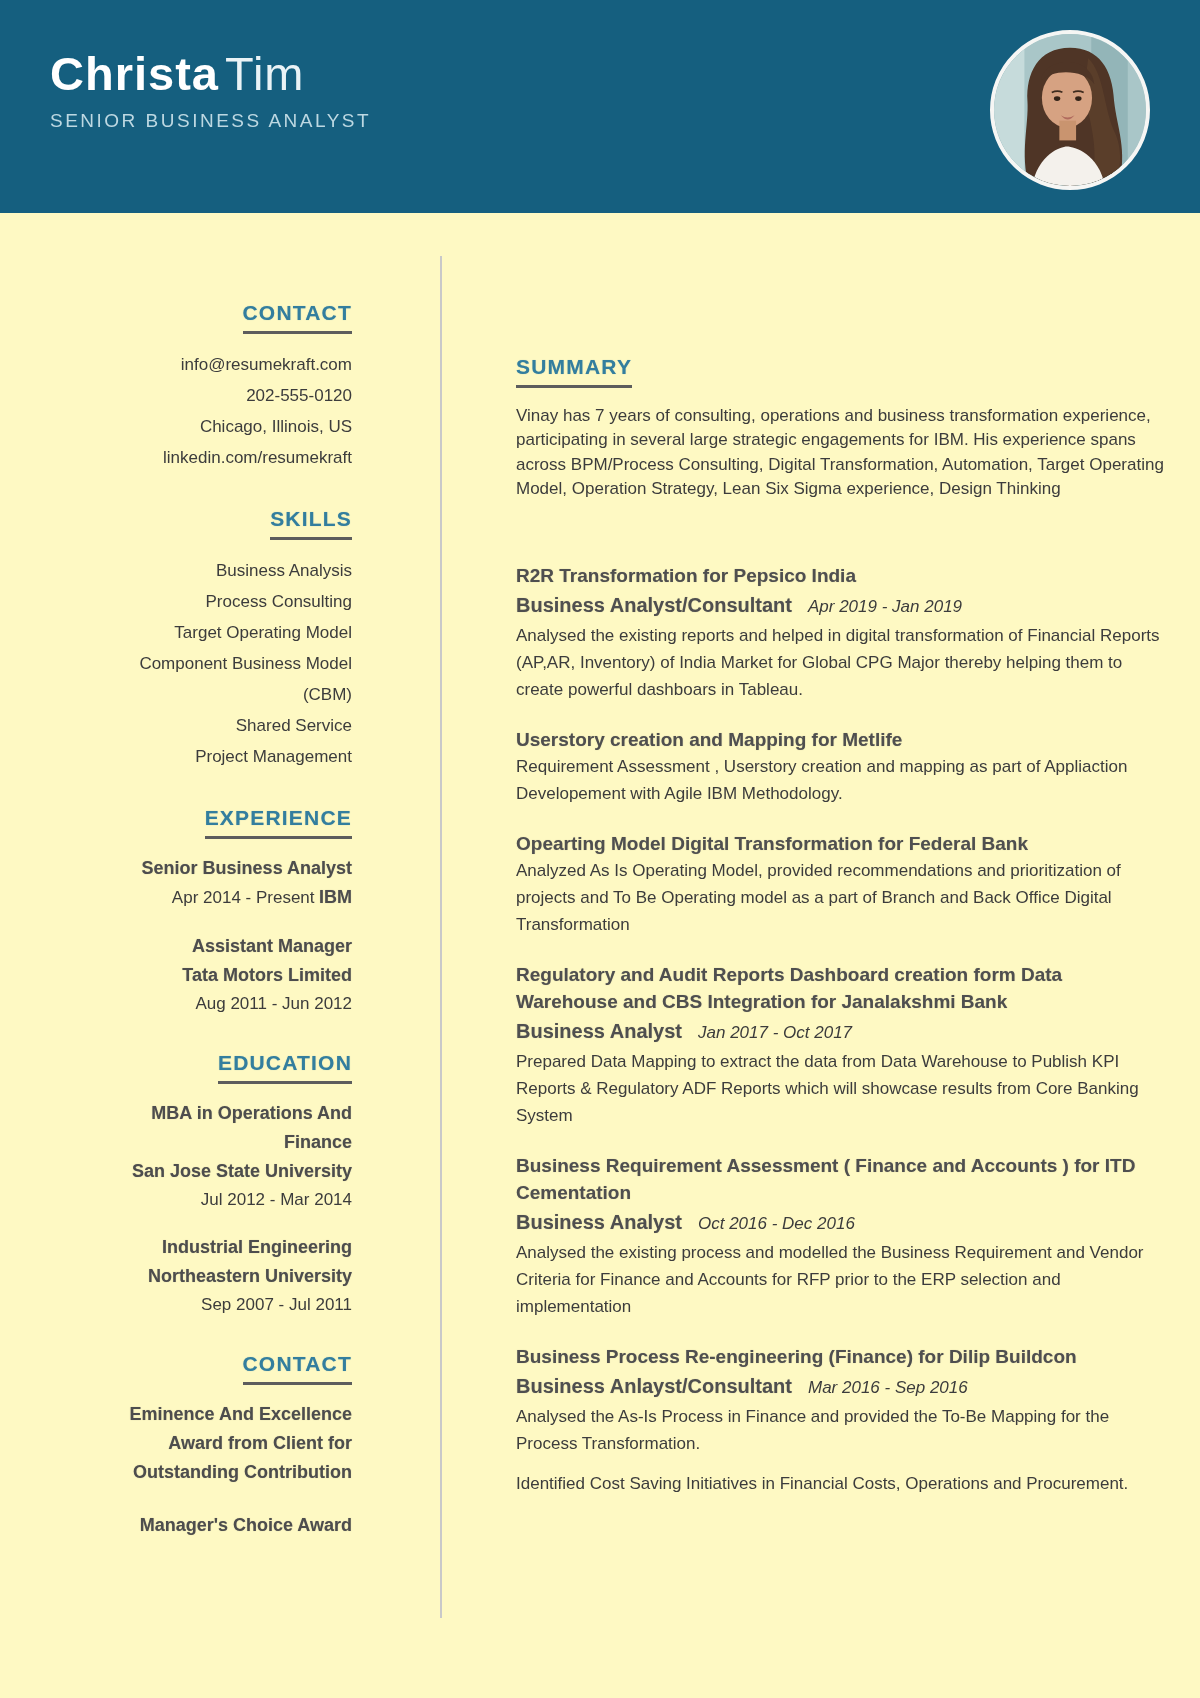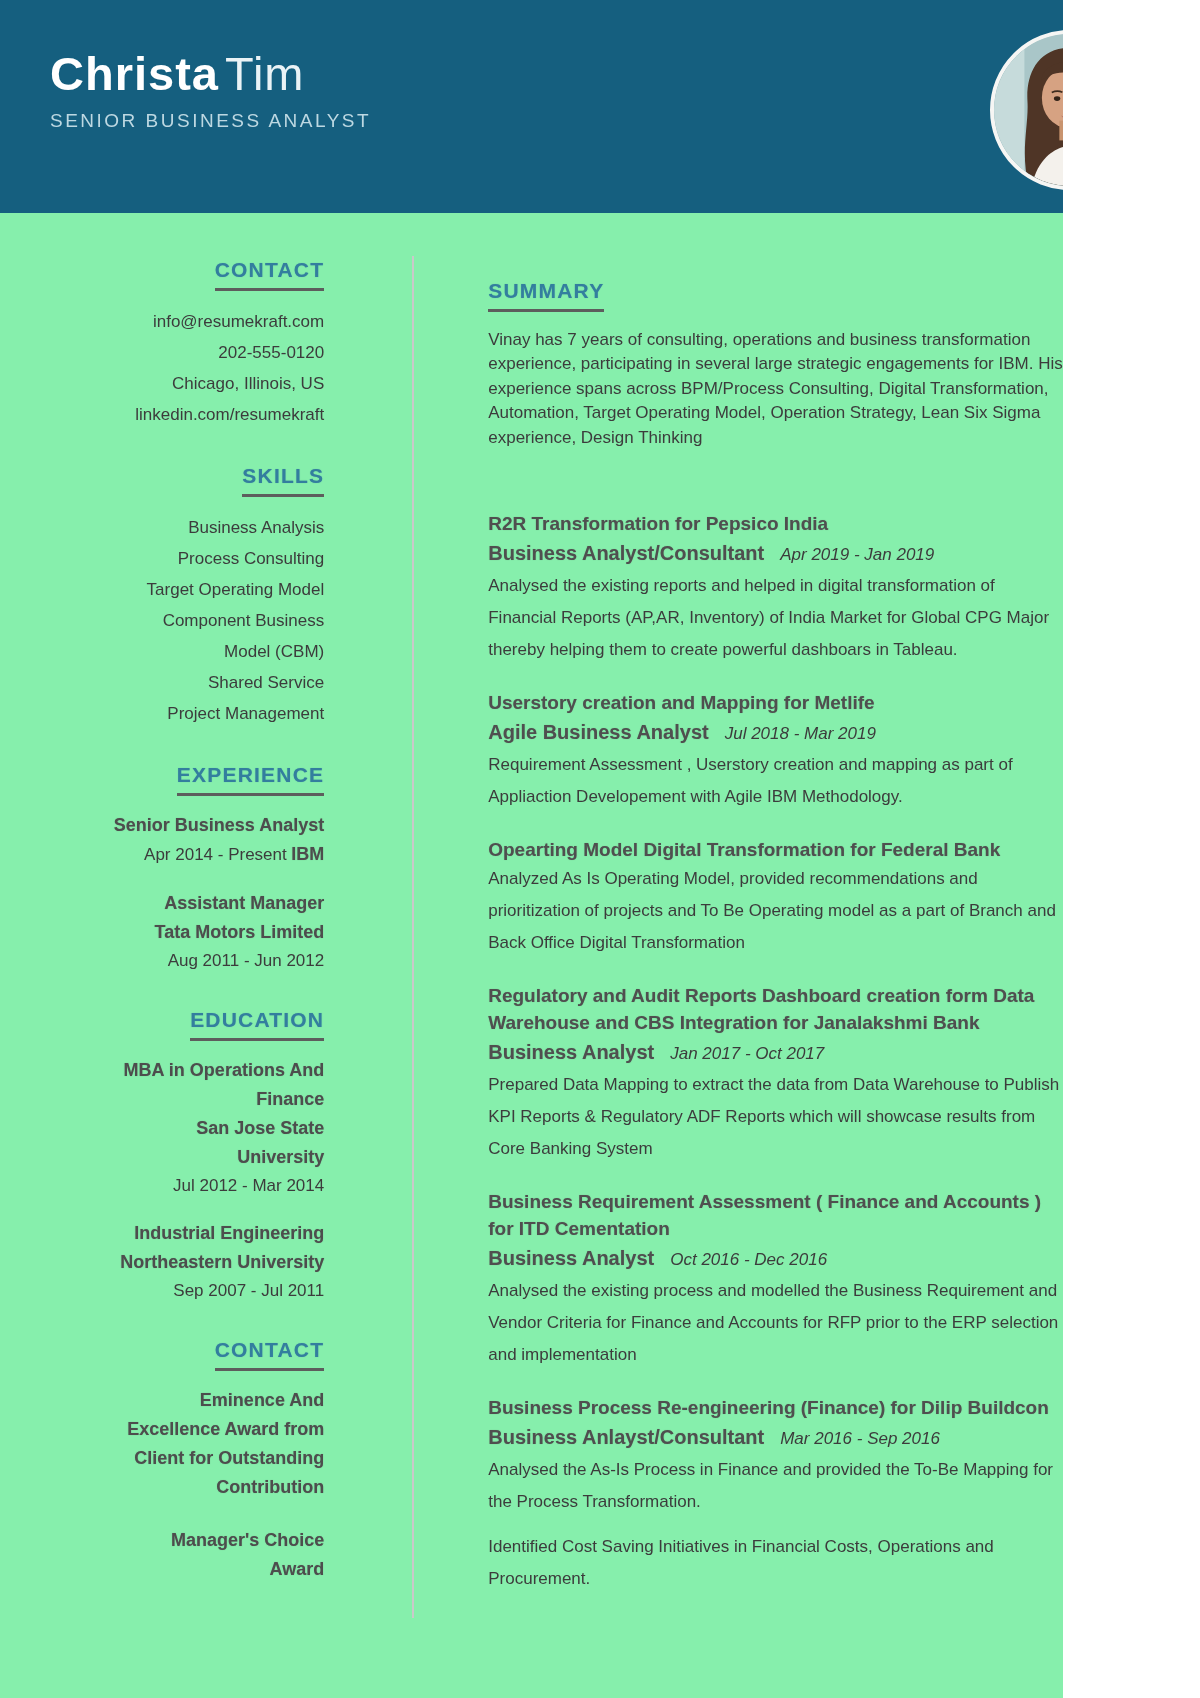--- a/index.html
+++ b/index.html
@@ -1,32 +1,32 @@
 <!DOCTYPE html>
 <html><head>
 <meta charset="utf-8">
 <style>
   * { margin: 0; padding: 0; box-sizing: border-box; }
   html, body { background: #ffffff; }
   body { font-family: "Liberation Sans", sans-serif; color: #3c3c3c; }
-  .page { width: 1063px; height: 1698px; background: #86efac; overflow: hidden; position: relative; }
+  .page { width: 1200px; height: 1698px; background: #fef9c3; overflow: hidden; position: relative; }
 
   
   .header { height: 213px; background: #155f7f; position: relative; }
   .name-block { position: absolute; left: 50px; top: 48px; }
   .name { color: #ffffff; font-size: 47px; line-height: 1.1; font-weight: 400; letter-spacing: 1px; }
   .name .first { font-weight: 700; text-shadow: 0 0 1px rgba(21,95,127,.6); }
   .name .last { font-weight: 300; color: #eaf3f6; margin-left: 6px; }
   .job-title { margin-top: 10px; color: #bdd8e2; font-size: 19px; letter-spacing: 2.5px; font-weight: 400; }
   .photo { position: absolute; top: 30px; left: 990px; width: 160px; height: 160px; border-radius: 50%;
            border: 4px solid #f6f6f4; overflow: hidden; background: #a9c6c8; }
   .photo svg { display: block; width: 100%; height: 100%; }
 
   
-  .content { display: flex; align-items: flex-end; padding-top: 43px; gap: 48px; }
+  .content { display: flex; align-items: center; padding-top: 43px; gap: 48px; }
   .sidebar { width: 240px; margin-left: 112px; text-align: right; }
   .vdivider { width: 2px; height: 1362px; background: #c9c9c9; margin-left: 40px; flex: none; }
   .main { width: 650px; margin-left: 26px; }
 
   
   .heading { display: inline-block; color: #337e9e; font-size: 21px; font-weight: 700; letter-spacing: 1.2px;
              padding-bottom: 6px; border-bottom: 3px solid #5d5d5d; text-shadow: 0 0 1px rgba(51,126,158,.45); }
   .side-section { margin-bottom: 34px; }
   .side-section .heading { margin-bottom: 15px; }
 
@@ -43,21 +43,21 @@
   .summary-section .heading { margin-bottom: 16px; }
   .summary-text { font-size: 17px; line-height: 24.5px; color: #3c3c3c; }
   .projects-section { margin-top: 60px; }
   .projects-section .heading { margin-bottom: 18px; }
   .project { margin-bottom: 23px; }
   .project-title { font-size: 19px; font-weight: 700; color: #4f4f4f; line-height: 27px;
                    text-shadow: 0 0 1px rgba(79,79,79,.35); }
   .project-meta { line-height: 30px; margin-top: 1px; }
   .project-role { font-size: 20px; font-weight: 700; color: #4f4f4f; text-shadow: 0 0 1px rgba(79,79,79,.35); }
   .project-dates { font-size: 17px; font-style: italic; color: #3c3c3c; margin-left: 16px; }
-  .project-desc { font-size: 17px; line-height: 32px; color: #3c3c3c; }
+  .project-desc { font-size: 17px; line-height: 27px; color: #3c3c3c; }
   .project-desc + .project-desc { margin-top: 13px; }
 </style>
 </head>
 <body>
 
 <div class="page">
 
   <header class="header">
     <div class="name-block">
       <h1 class="name"><span class="first">Christa</span><span class="last">Tim</span></h1>
@@ -159,21 +159,20 @@
       <section class="projects-section">
 
         <div class="project">
           <div class="project-title">R2R Transformation for Pepsico India</div>
           <div class="project-meta"><span class="project-role">Business Analyst/Consultant</span><span class="project-dates">Apr 2019 - Jan 2019</span></div>
           <p class="project-desc">Analysed the existing reports and helped in digital transformation of Financial Reports (AP,AR, Inventory) of India Market for Global CPG Major thereby helping them to create powerful dashboars in Tableau.</p>
         </div>
 
         <div class="project">
           <div class="project-title">Userstory creation and Mapping for Metlife</div>
-          <div class="project-meta"><span class="project-role">Agile Business Analyst</span><span class="project-dates">Jul 2018 - Mar 2019</span></div>
           <p class="project-desc">Requirement Assessment , Userstory creation and mapping as part of Appliaction Developement with Agile IBM Methodology.</p>
         </div>
 
         <div class="project">
           <div class="project-title">Opearting Model Digital Transformation for Federal Bank</div>
           <p class="project-desc">Analyzed As Is Operating Model, provided recommendations and prioritization of projects and To Be Operating model as a part of Branch and Back Office Digital Transformation</p>
         </div>
 
         <div class="project">
           <div class="project-title">Regulatory and Audit Reports Dashboard creation form Data Warehouse and CBS Integration for Janalakshmi Bank</div>

